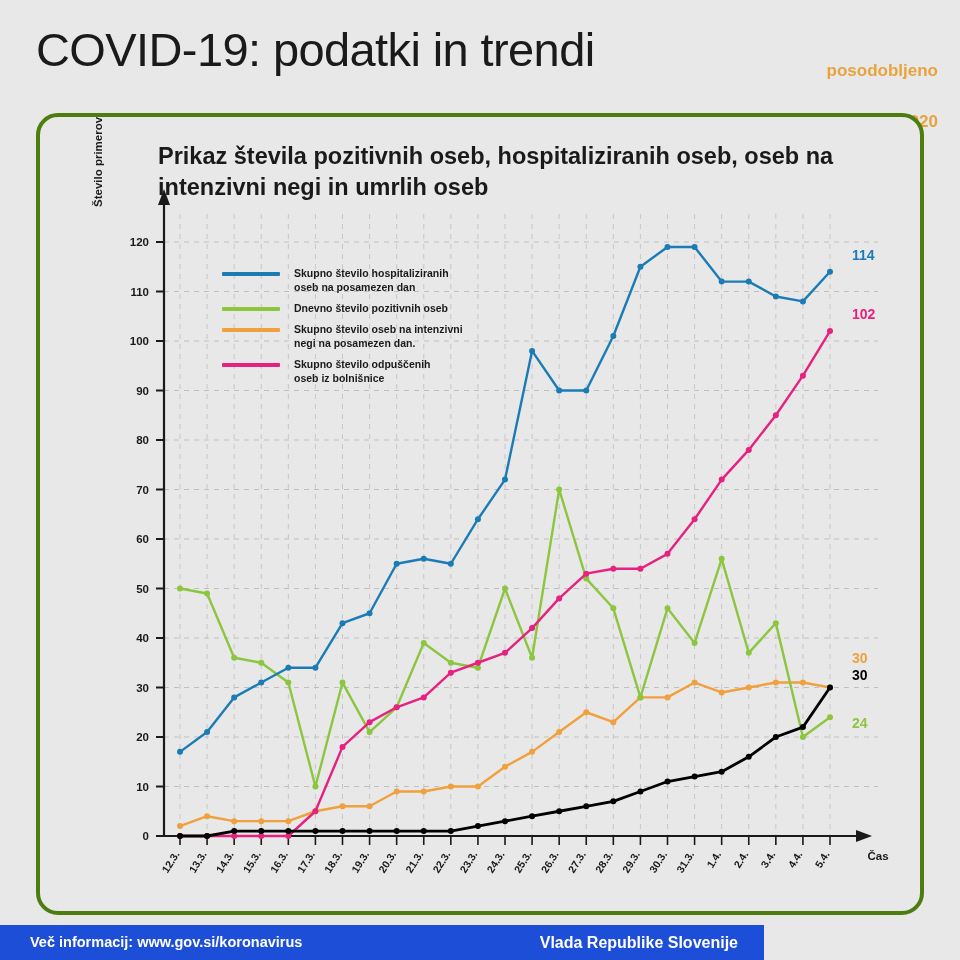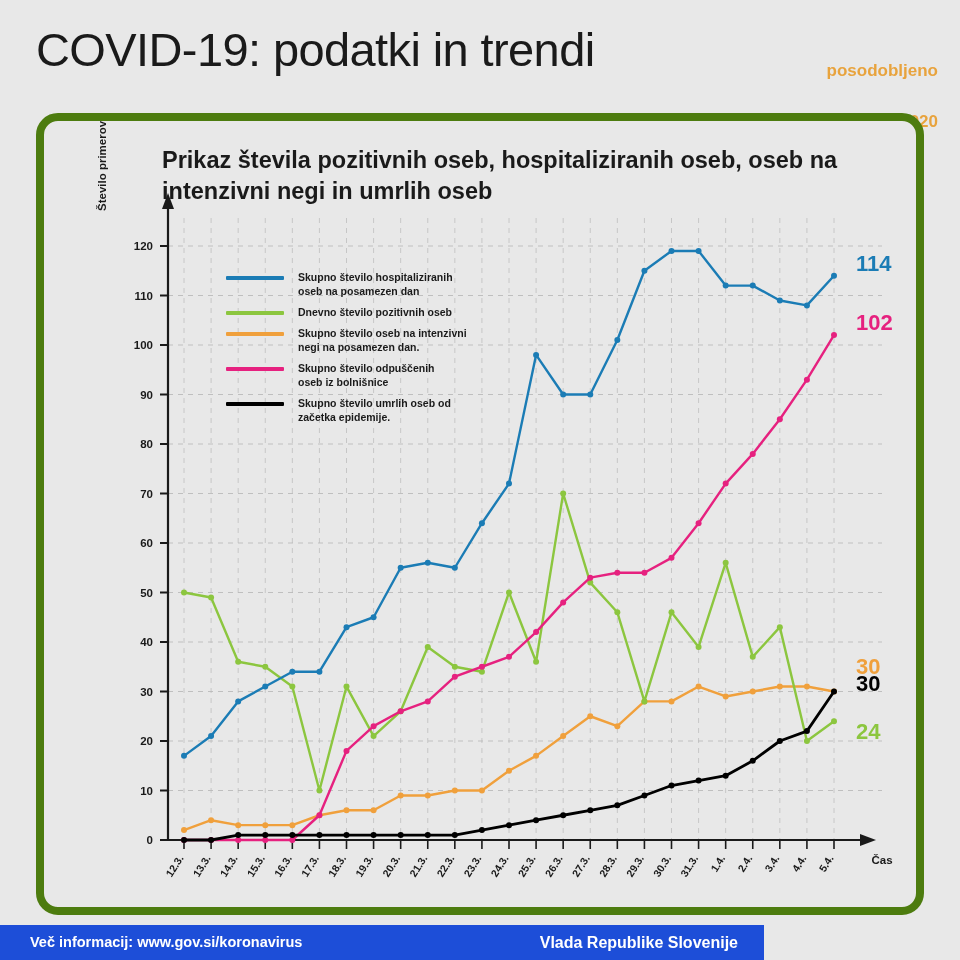--- a/index.html
+++ b/index.html
@@ -46,21 +46,21 @@
     font-weight: bold;
     line-height: 1.35;
   }
   .header-updated div { white-space: nowrap; margin-top: 28px; }
 
   
   .card {
     position: absolute;
     left: 36px; top: 113px;
     width: 888px; height: 802px;
-    border: 8px solid #4d7c0f;
+    border: 4px solid #4d7c0f;
     border-radius: 22px;
     box-sizing: border-box;
     background: #e8e8e8;
   }
 
   .chart-title {
     position: absolute;
     left: 118px; top: 24px;
     width: 720px;
     font-size: 23.5px;
@@ -118,21 +118,21 @@
     font-weight: bold;
     color: #1a1a1a;
     line-height: 1.33;
     white-space: pre-line;
   }
 
   
   .end-label {
     position: absolute;
     font-weight: bold;
-    font-size: 22px;
+    font-size: 14px;
     white-space: nowrap;
   }
 
   
   .footer {
     position: absolute;
     left: 0; top: 925px;
     width: 764px; height: 35px;
     background: #1d4ed8;
   }
@@ -459,25 +459,20 @@
         <div class="legend-row">
           <div class="legend-swatch" style="background: rgb(240, 160, 60);"></div>
           <div class="legend-label">Skupno število oseb na intenzivni
 negi na posamezen dan.</div>
         </div>
         <div class="legend-row">
           <div class="legend-swatch" style="background: rgb(230, 33, 127);"></div>
           <div class="legend-label">Skupno število odpuščenih
 oseb iz bolnišnice</div>
         </div>
-        <div class="legend-row">
-          <div class="legend-swatch" style="background: rgb(0, 0, 0);"></div>
-          <div class="legend-label">Skupno število umrlih oseb od
-začetka epidemije.</div>
-        </div>
       </div>
 
     <div id="end-labels">
         <div class="end-label" style="left: 812px; top: 129.7px; color: rgb(27, 124, 181);">114</div>
         <div class="end-label" style="left: 812px; top: 189.1px; color: rgb(230, 33, 127);">102</div>
         <div class="end-label" style="left: 812px; top: 532.5px; color: rgb(240, 160, 60);">30</div>
         <div class="end-label" style="left: 812px; top: 549.5px; color: rgb(0, 0, 0);">30</div>
         <div class="end-label" style="left: 812px; top: 587.2px; color: rgb(140, 198, 63); margin-top: 11px;">24</div>
       </div>
   </div>

